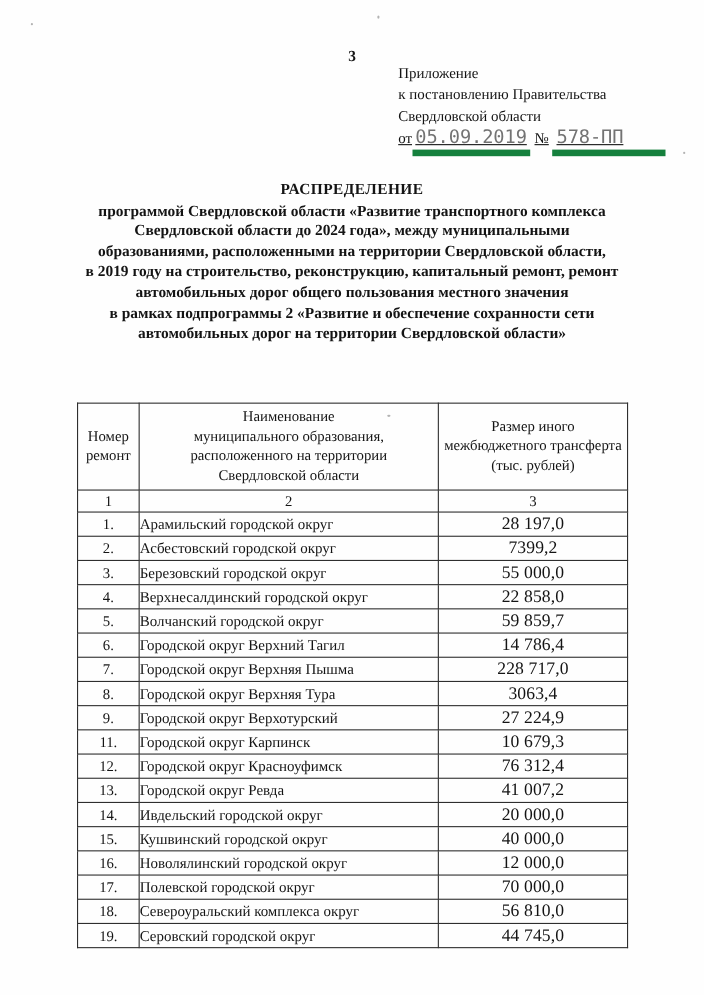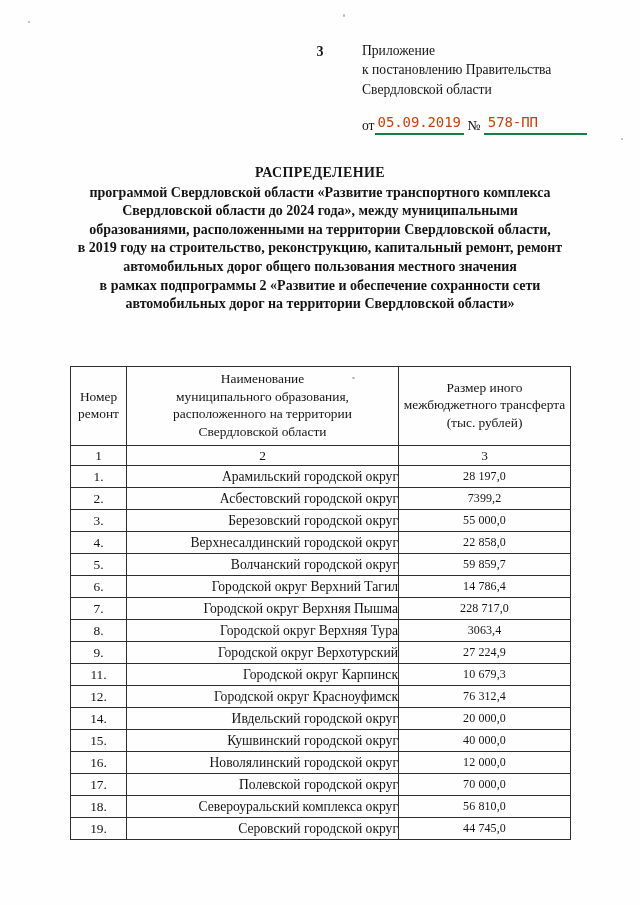--- a/index.html
+++ b/index.html
@@ -43,43 +43,44 @@
     text-align: center;
     font-size: 14px;
     font-weight: bold;
     letter-spacing: 0;
   }
 
   
   .appendix-block {
     position: absolute;
     left: 362px;
-    top: 41px;
+    top: 57px;
     width: 270px;
     font-size: 13.6px;
     line-height: 19.3px;
   }
   .appendix-block .ln { display: block; white-space: nowrap; }
 
   .decree-line {
     display: flex;
-    align-items: flex-end;
-    margin-top: 14px;
+    align-items: flex-start;
+    margin-top: 1px;
     white-space: nowrap;
+    text-decoration: underline;
   }
   .decree-line .lbl { font-size: 13.6px; }
   .decree-line .numsign { font-size: 13.6px; padding: 0 3px 0 4px; }
   .typed {
     font-family: "DejaVu Sans Mono", "Liberation Mono", monospace;
-    font-size: 14px;
+    font-size: 17px;
     letter-spacing: -0.1px;
-    border-bottom: 2px solid #15803d;
+    border-bottom: 6px solid #15803d;
     padding: 0 3px 1px 3px;
     display: inline-block;
-    color: #c2410c;
+    color: #737373;
   }
   .typed.date { min-width: 78px; text-align: center; }
   .typed.num  { min-width: 96px; text-align: left; padding-left: 4px; }
 
   
   .doc-title {
     position: absolute;
     left: 42px;
     top: 164px;
     width: 556px;
@@ -125,22 +126,22 @@
 
   tr.colnums td {
     text-align: center;
     height: 19px;
     line-height: 19px;
     font-size: 13.4px;
   }
 
   tbody tr.data td { height: 21px; line-height: 21px; }
   td.num  { text-align: center; font-size: 13.4px; }
-  td.name { text-align: right; padding-left: 7px; font-size: 13.6px; white-space: nowrap; }
-  td.amt  { text-align: center; font-size: 12px; letter-spacing: .1px; }
+  td.name { text-align: left; padding-left: 7px; font-size: 13.6px; white-space: nowrap; }
+  td.amt  { text-align: center; font-size: 16px; letter-spacing: .1px; }
 </style>
 </head>
 <body>
 
 <div class="page">
 
   <span class="speck" style="left:28px;  top:21px;  width:2px; height:2px;"></span>
   <span class="speck" style="left:343px; top:14px;  width:2px; height:3px;"></span>
   <span class="speck" style="left:621px; top:138px; width:2px; height:2px;"></span>
   <span class="speck" style="left:352px; top:377px; width:3px; height:2px;"></span>
@@ -251,20 +252,25 @@
             <td class="num">11.</td>
             <td class="name">Городской округ Карпинск</td>
             <td class="amt">10 679,3</td>
           </tr>
           <tr class="data">
             <td class="num">12.</td>
             <td class="name">Городской округ Красноуфимск</td>
             <td class="amt">76 312,4</td>
           </tr>
           <tr class="data">
+            <td class="num">13.</td>
+            <td class="name">Городской округ Ревда</td>
+            <td class="amt">41 007,2</td>
+          </tr>
+          <tr class="data">
             <td class="num">14.</td>
             <td class="name">Ивдельский городской округ</td>
             <td class="amt">20 000,0</td>
           </tr>
           <tr class="data">
             <td class="num">15.</td>
             <td class="name">Кушвинский городской округ</td>
             <td class="amt">40 000,0</td>
           </tr>
           <tr class="data">

